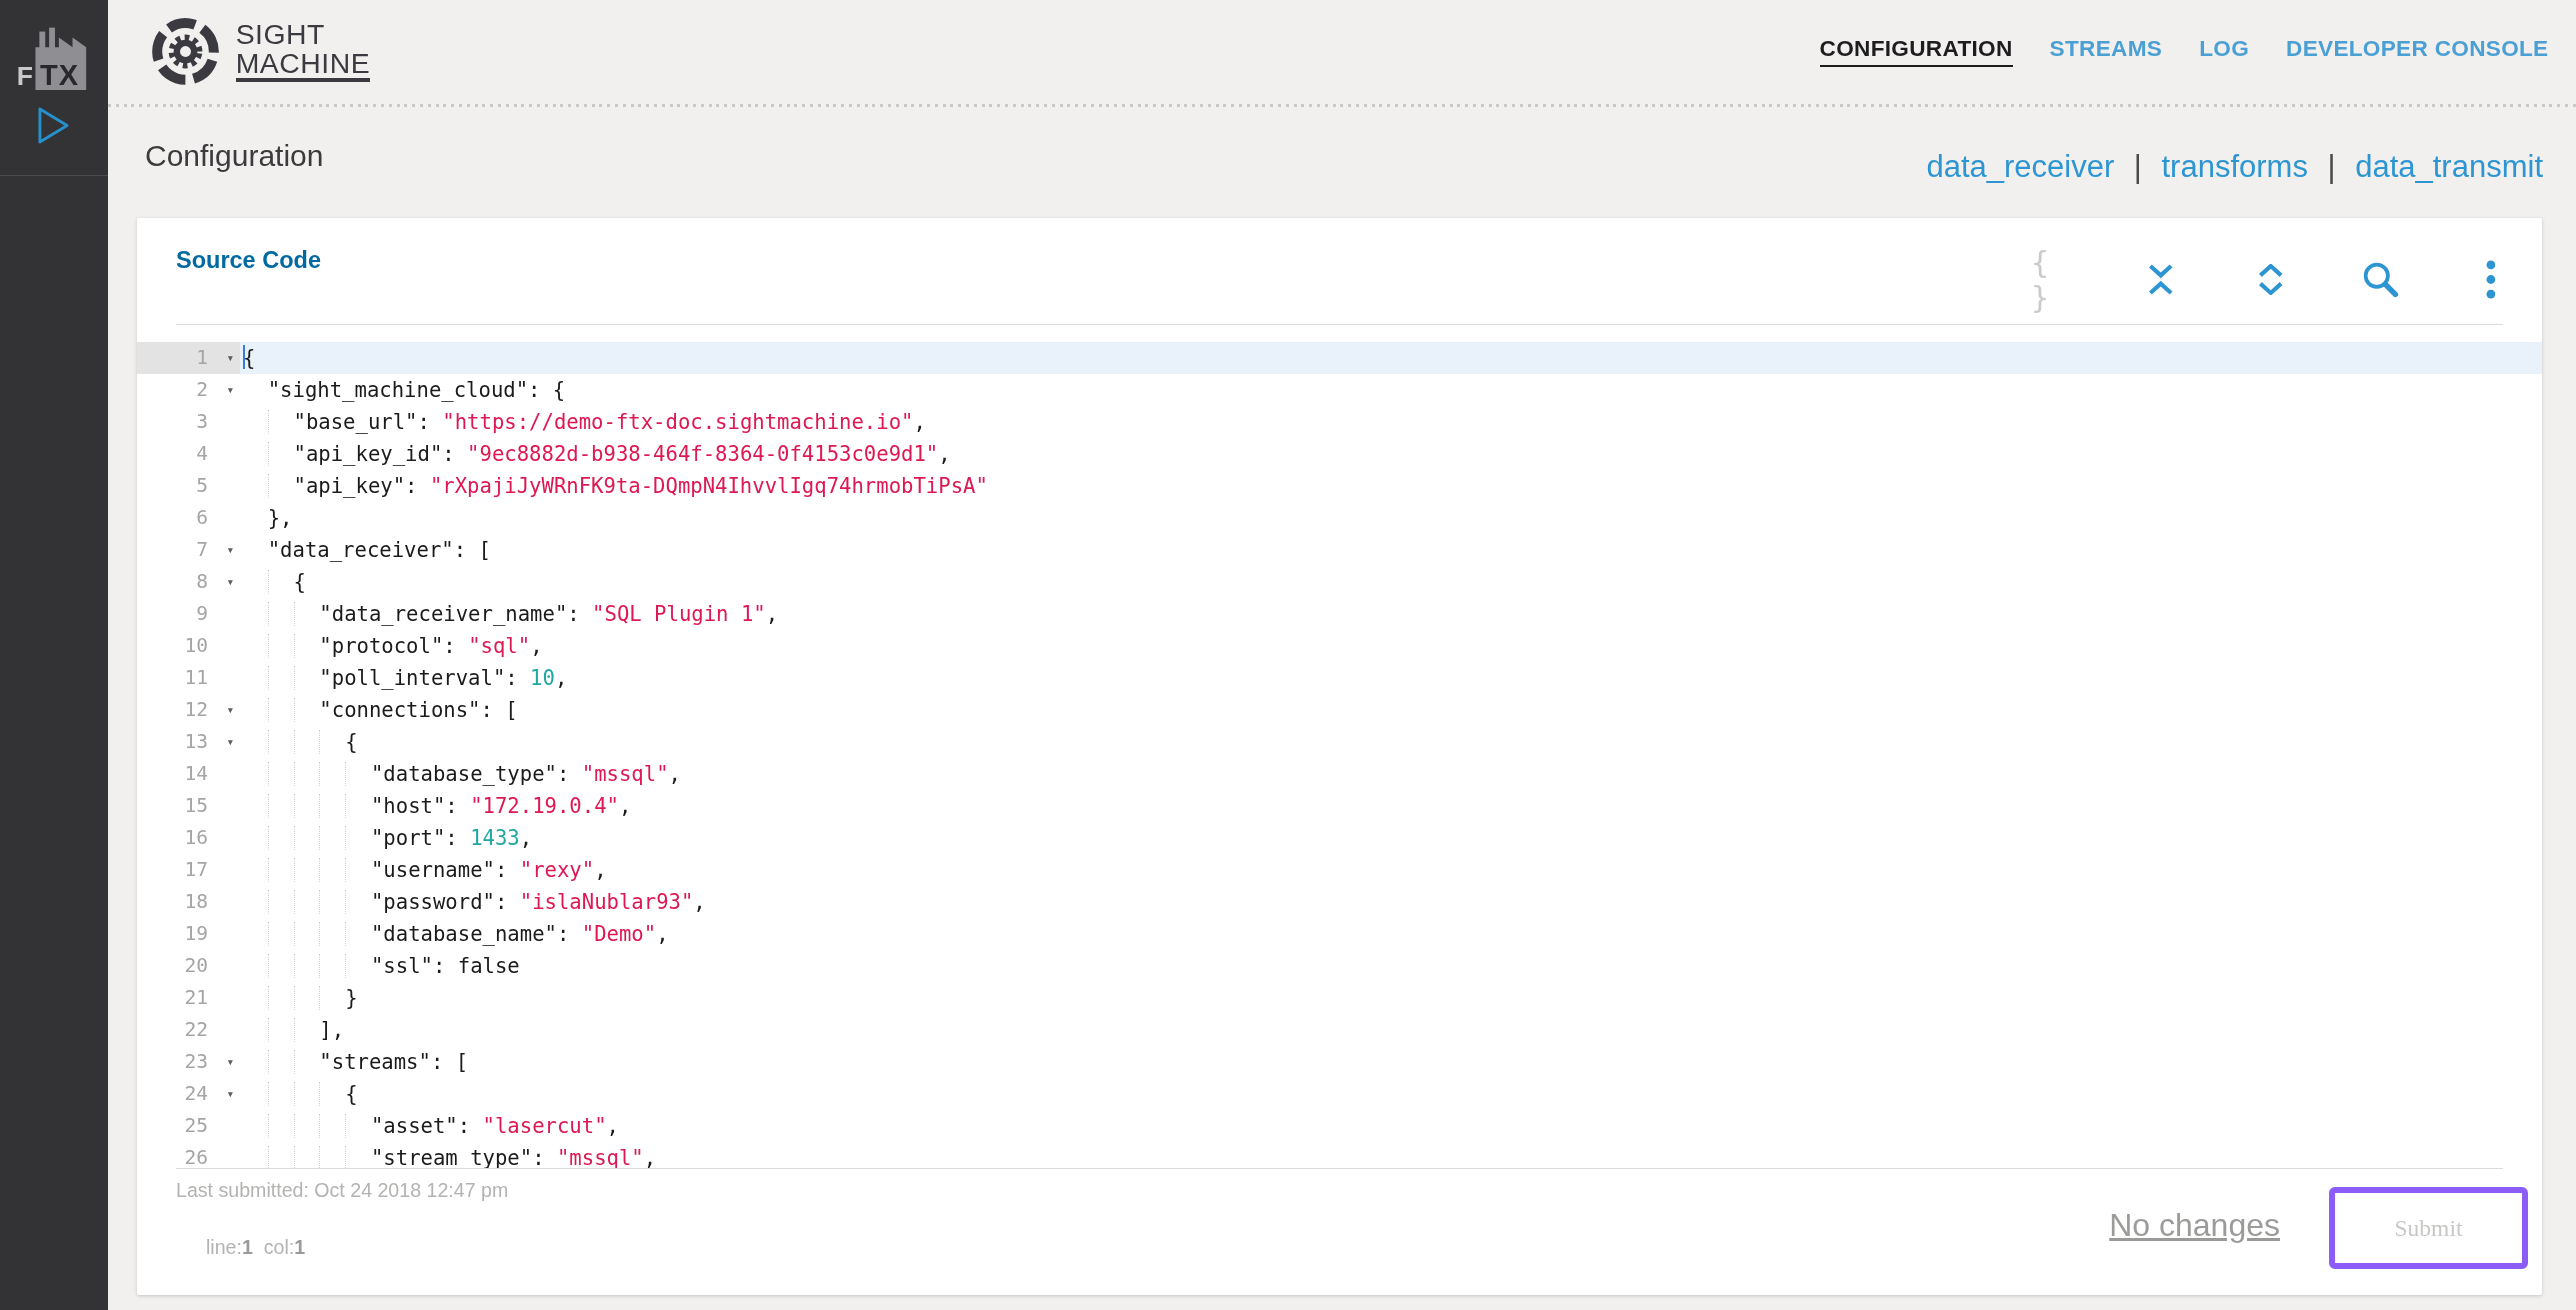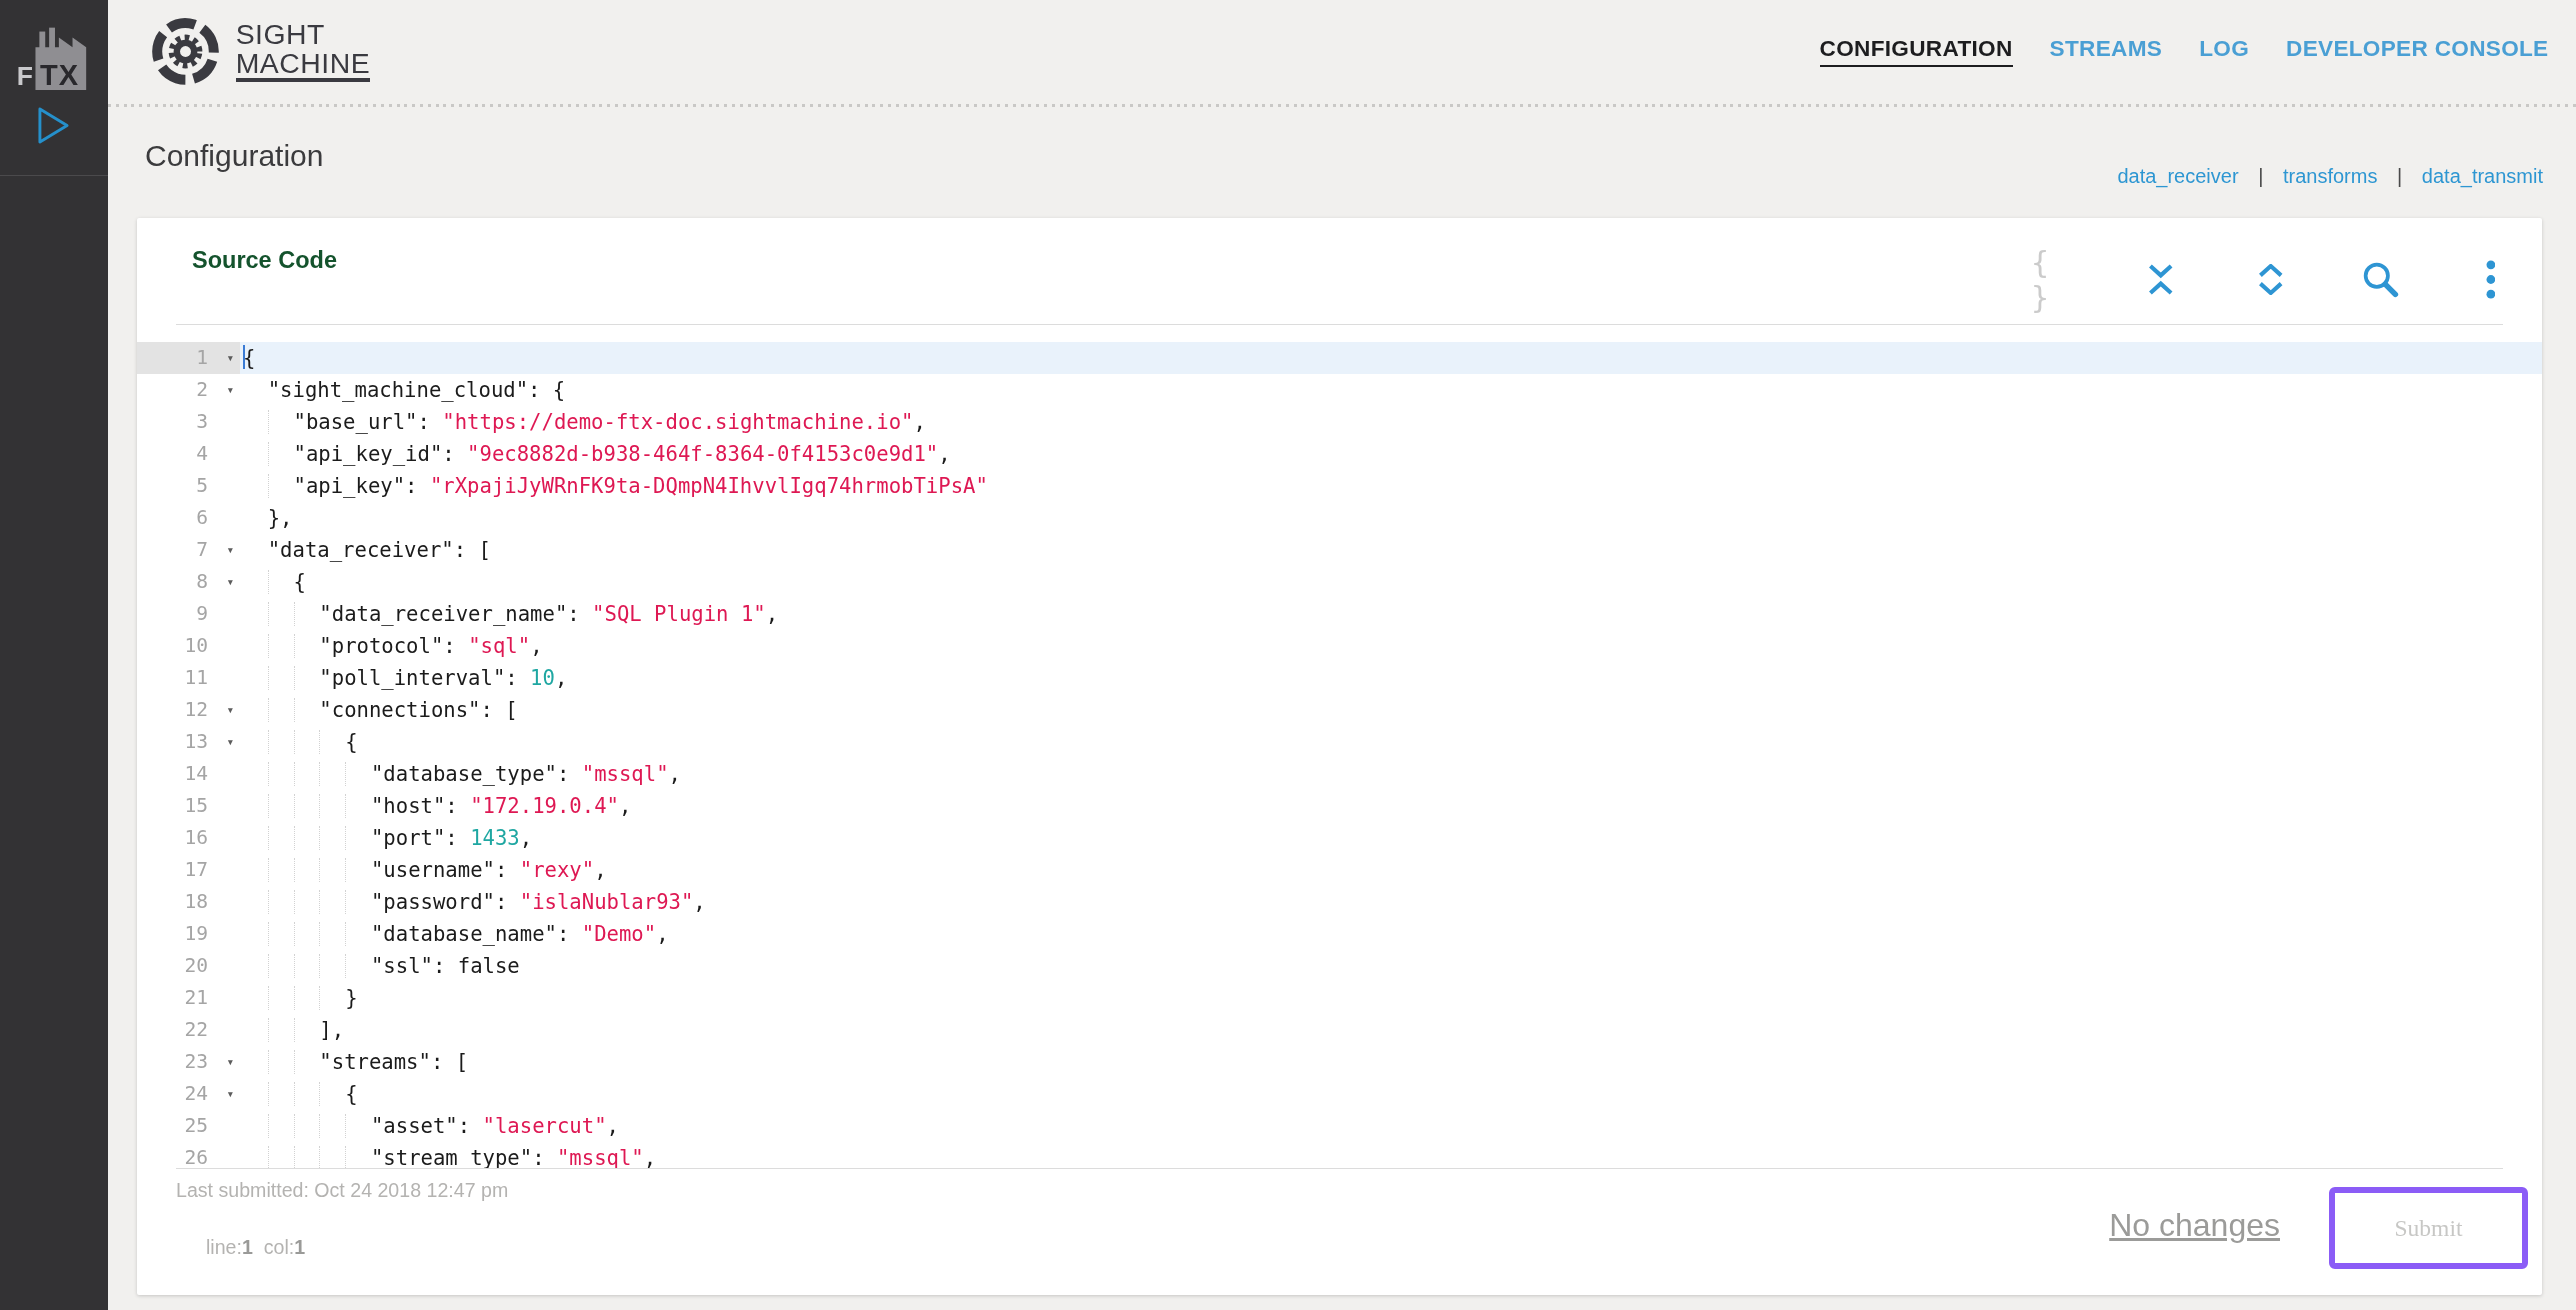--- a/index.html
+++ b/index.html
@@ -18,27 +18,27 @@
   .logo{position:absolute;left:149px;top:14.7px;display:flex;align-items:center;}
   .logo-text{margin-left:13.7px;color:#3a3a40;font-weight:normal;font-size:28.4px;line-height:28.4px;letter-spacing:0.5px;}
   .logo-line2{border-bottom:4.9px solid #3a3a40;padding-bottom:1px;display:inline-block;}
   .header-dotted{position:absolute;left:108px;right:0;top:104px;height:2.9px;
     background:repeating-linear-gradient(90deg,#c9c8c6 0 2.9px,transparent 2.9px 7.8px);}
   .top-nav{position:absolute;right:27.5px;top:36px;display:flex;gap:37px;font-size:22.6px;font-weight:bold;letter-spacing:0.3px;}
   .top-nav .nav-item{color:#4a9fd4;cursor:pointer;text-decoration:none;}
   .top-nav .nav-item.active{color:#1d1d1f;border-bottom:2.9px solid #1d1d1f;padding-bottom:2.9px;}
   
   .page-title{position:absolute;left:145px;top:139px;font-size:30px;color:#3b3b3d;}
-  .title-links{position:absolute;right:33px;top:149px;display:flex;gap:19.6px;font-size:20px;align-items:center;margin-top:16px;}
+  .title-links{position:absolute;right:33px;top:149px;display:flex;gap:19.6px;font-size:31px;align-items:center;}
   .title-links .tlink{color:#2d96d2;cursor:pointer;}
   .title-links .tsep{color:#4a4a4a;}
   
   .card{position:absolute;left:137px;top:218px;width:2405px;height:1077px;background:#ffffff;
     border-radius:2px;box-shadow:0 1px 3.9px rgba(0,0,0,.18);}
-  .panel-title{position:absolute;left:55px;top:29px;font-size:23.5px;font-weight:bold;color:#14532d;}
+  .panel-title{position:absolute;left:39px;top:29px;font-size:23.5px;font-weight:bold;color:#0369a1;}
   .panel-icons{position:absolute;top:42px;right:32px;display:flex;gap:71px;}
   .pic{width:39px;height:39px;display:flex;align-items:center;justify-content:center;cursor:pointer;}
   .braces{font-family:"DejaVu Sans Mono",monospace;font-size:30px;color:#cbcbcb;letter-spacing:2.9px;font-weight:400;}
   .panel-divider{position:absolute;left:39px;right:39px;top:106px;height:1px;background:#dcdcdc;}
   .editor-divider{position:absolute;left:39px;right:39px;top:950px;height:1px;background:#dcdcdc;}
   
   .editor{position:absolute;left:0;top:124px;right:0;height:826px;overflow:hidden;}
   .cl{display:flex;height:32px;line-height:32px;font-family:"DejaVu Sans Mono",monospace;font-size:20.6px;white-space:pre;}
   .g{flex:none;width:103px;box-sizing:border-box;text-align:right;padding-right:32px;color:#a5a5a5;
      font-size:19.6px;position:relative;user-select:none;}

